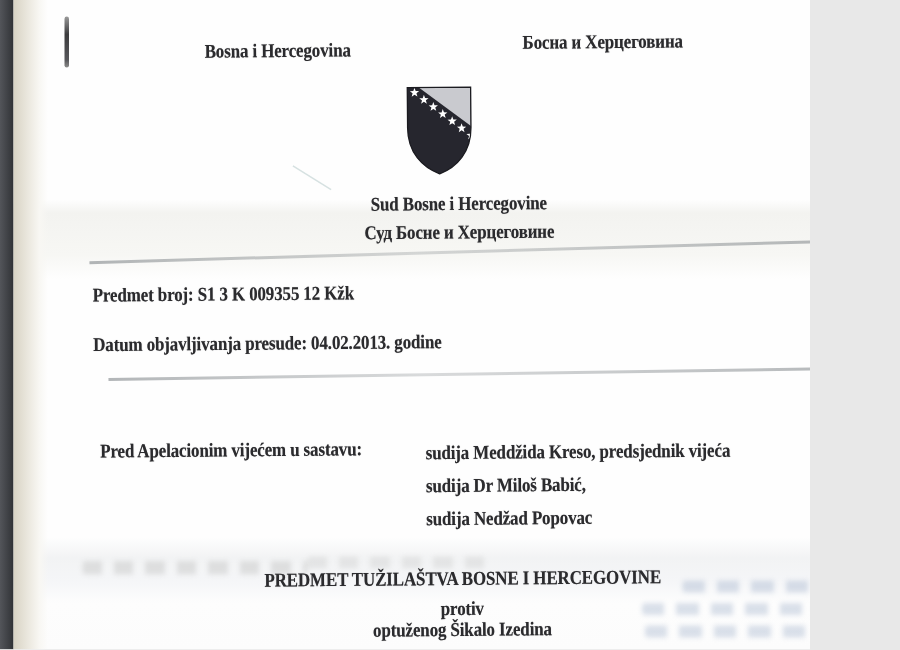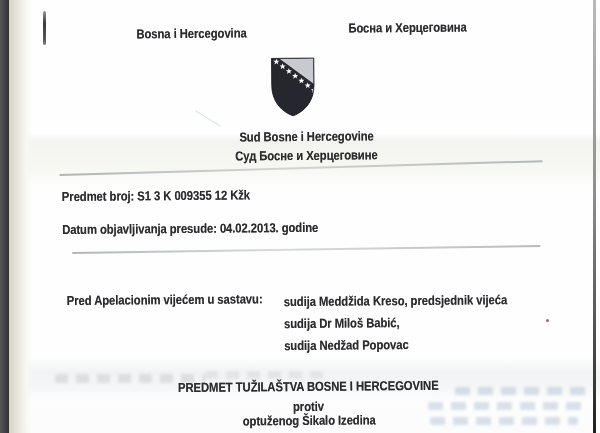--- a/index.html
+++ b/index.html
@@ -1,25 +1,26 @@
 <!DOCTYPE html>
 <html><head>
 <meta charset="utf-8">
 <style>
   html,body{margin:0;padding:0;}
   body{font-family:"Liberation Sans", sans-serif; background:#e8e8e8;}
   .scan{
-    position:relative; width:600px; height:433px; overflow:hidden;
+    position:relative; width:540px; height:433px; overflow:hidden;
     background:
       linear-gradient(180deg,
         #fefefe 0px, #fefefe 133px,
         #f3f3f0 142px, #f7f7f4 170px,
         #fefefe 186px, #fefefe 358px,
         #f2f3f4 372px, #f5f6f8 388px,
         #fdfdfd 402px, #fcfcfc 433px);
+    font-family: Liberation Serif, serif;
   }
   
   .edge-dark{position:absolute;left:0;top:0;width:9px;height:433px;
     background:linear-gradient(90deg,#53555a,#3b3d41 70%,#2f3135);}
   .edge-cream{position:absolute;left:9px;top:0;width:23px;height:433px;
     background:linear-gradient(90deg,#d8d3c4,#ece9e0 45%,#f8f7f3 75%,rgba(255,255,255,0));}
   .edge-right{position:absolute;left:593px;top:0;width:3px;height:433px;
     background:linear-gradient(180deg,#b9b9b7,#8e8e8c 45%,#4a4a48 80%,#1e1e1e);}
   
   .pen-mark{position:absolute;left:43px;top:11px;width:3px;height:34px;border-radius:2px;

